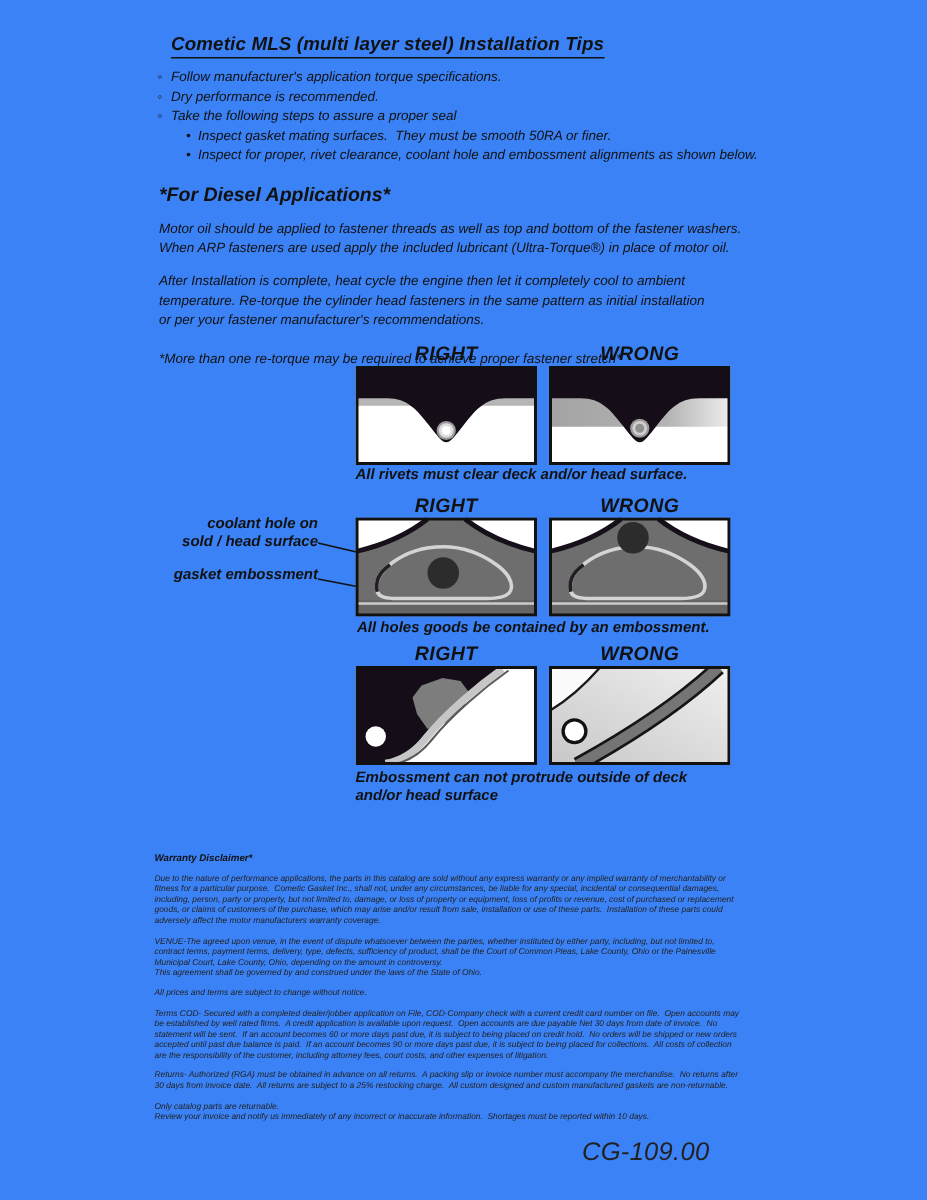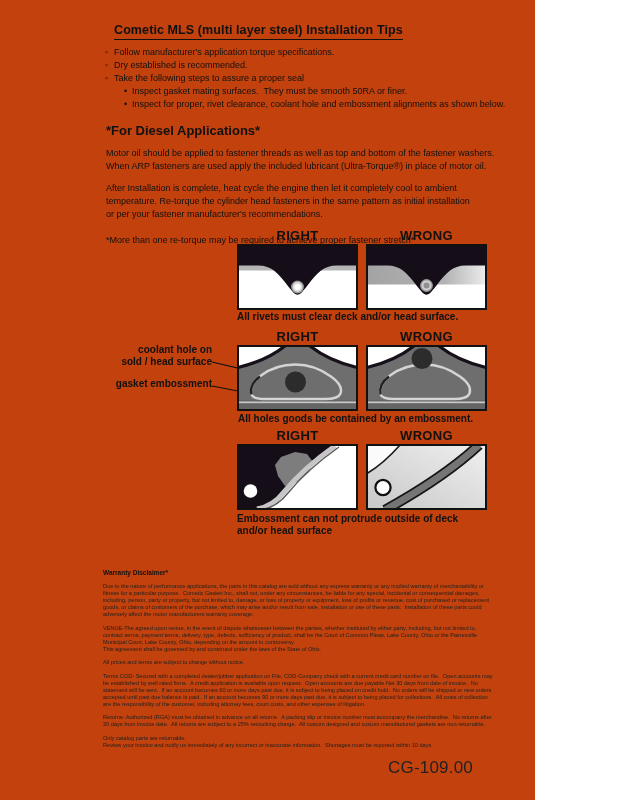--- a/index.html
+++ b/index.html
@@ -1,17 +1,17 @@
 <!DOCTYPE html>
 <html><head>
 <meta charset="utf-8">
 <style>
   html,body{margin:0;padding:0;background:#ffffff;}
-  .page{position:relative;width:535px;height:800px;background:#c2410c;overflow:hidden;
-        font-family:"Liberation Sans","DejaVu Sans",sans-serif;color:#111;}
+  .page{position:relative;width:618px;height:800px;background:#3b82f6;overflow:hidden;
+        font-family:"Liberation Sans","DejaVu Sans",sans-serif;color:#111;font-style:italic;}
   .head-block{position:absolute;left:106px;top:20px;width:470px;}
   .title{display:inline-block;margin:0 0 6px 8px;font-size:12.5px;font-weight:700;
          border-bottom:1.6px solid #111;padding-bottom:2px;letter-spacing:.1px;}
   .bullets{margin:0;padding:0;list-style:none;font-size:9px;line-height:13px;}
   .bullets li{position:relative;padding-left:8px;white-space:pre;}
   .bullets li::before{content:"\25E6";position:absolute;left:-1px;font-size:9px;}
   .subbullets{margin:0;padding:0;list-style:none;font-size:9px;line-height:13px;}
   .subbullets li{position:relative;padding-left:26px;white-space:pre;}
   .subbullets li::before{content:"\2022";position:absolute;left:18px;font-size:9px;}
   .diesel-heading{margin:12px 0 0 0;font-size:13px;font-weight:700;}
@@ -30,21 +30,21 @@
 </style>
 </head>
 <body>
 
 <div class="page">
 
   <div class="head-block">
     <h1 class="title">Cometic MLS (multi layer steel) Installation Tips</h1>
     <ul class="bullets">
       <li>Follow manufacturer's application torque specifications.</li>
-      <li>Dry established is recommended.</li>
+      <li>Dry performance is recommended.</li>
       <li>Take the following steps to assure a proper seal</li>
     </ul>
     <ul class="subbullets">
       <li>Inspect gasket mating surfaces.  They must be smooth 50RA or finer.</li>
       <li>Inspect for proper, rivet clearance, coolant hole and embossment alignments as shown below.</li>
     </ul>
     <h2 class="diesel-heading">*For Diesel Applications*</h2>
     <p class="body-para">Motor oil should be applied to fastener threads as well as top and bottom of the fastener washers.
 When ARP fasteners are used apply the included lubricant (Ultra-Torque®) in place of motor oil.</p>
     <p class="body-para">After Installation is complete, heat cycle the engine then let it completely cool to ambient

